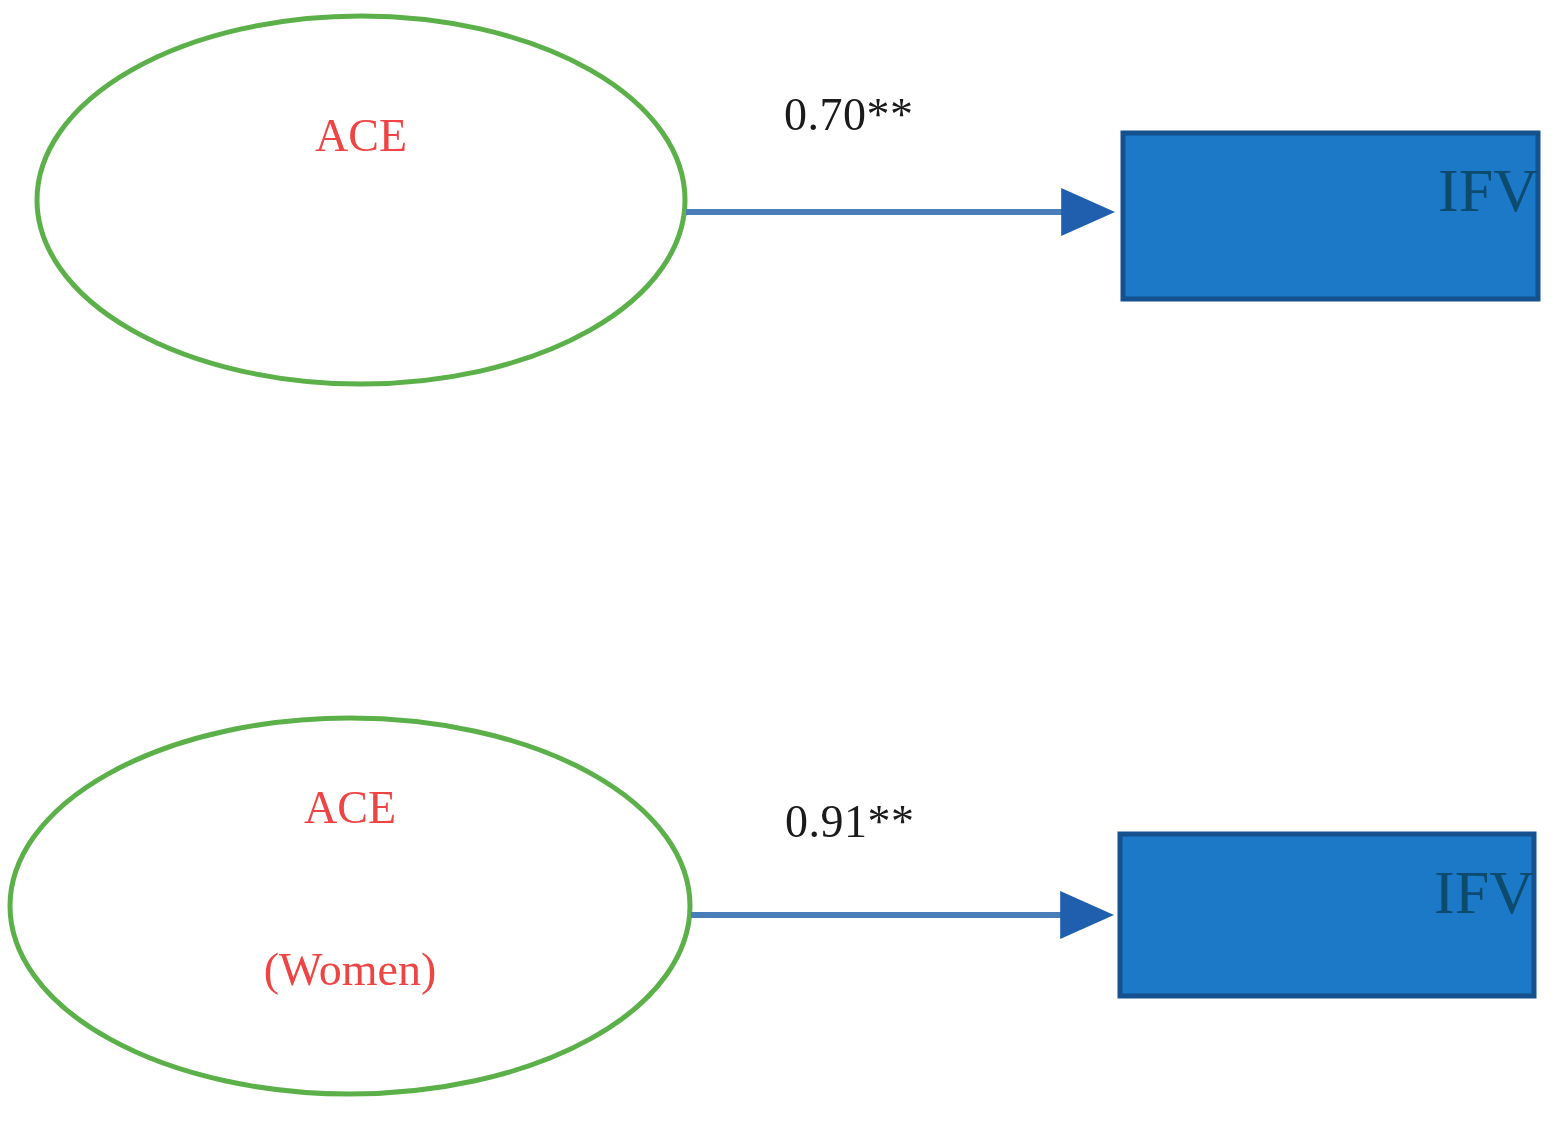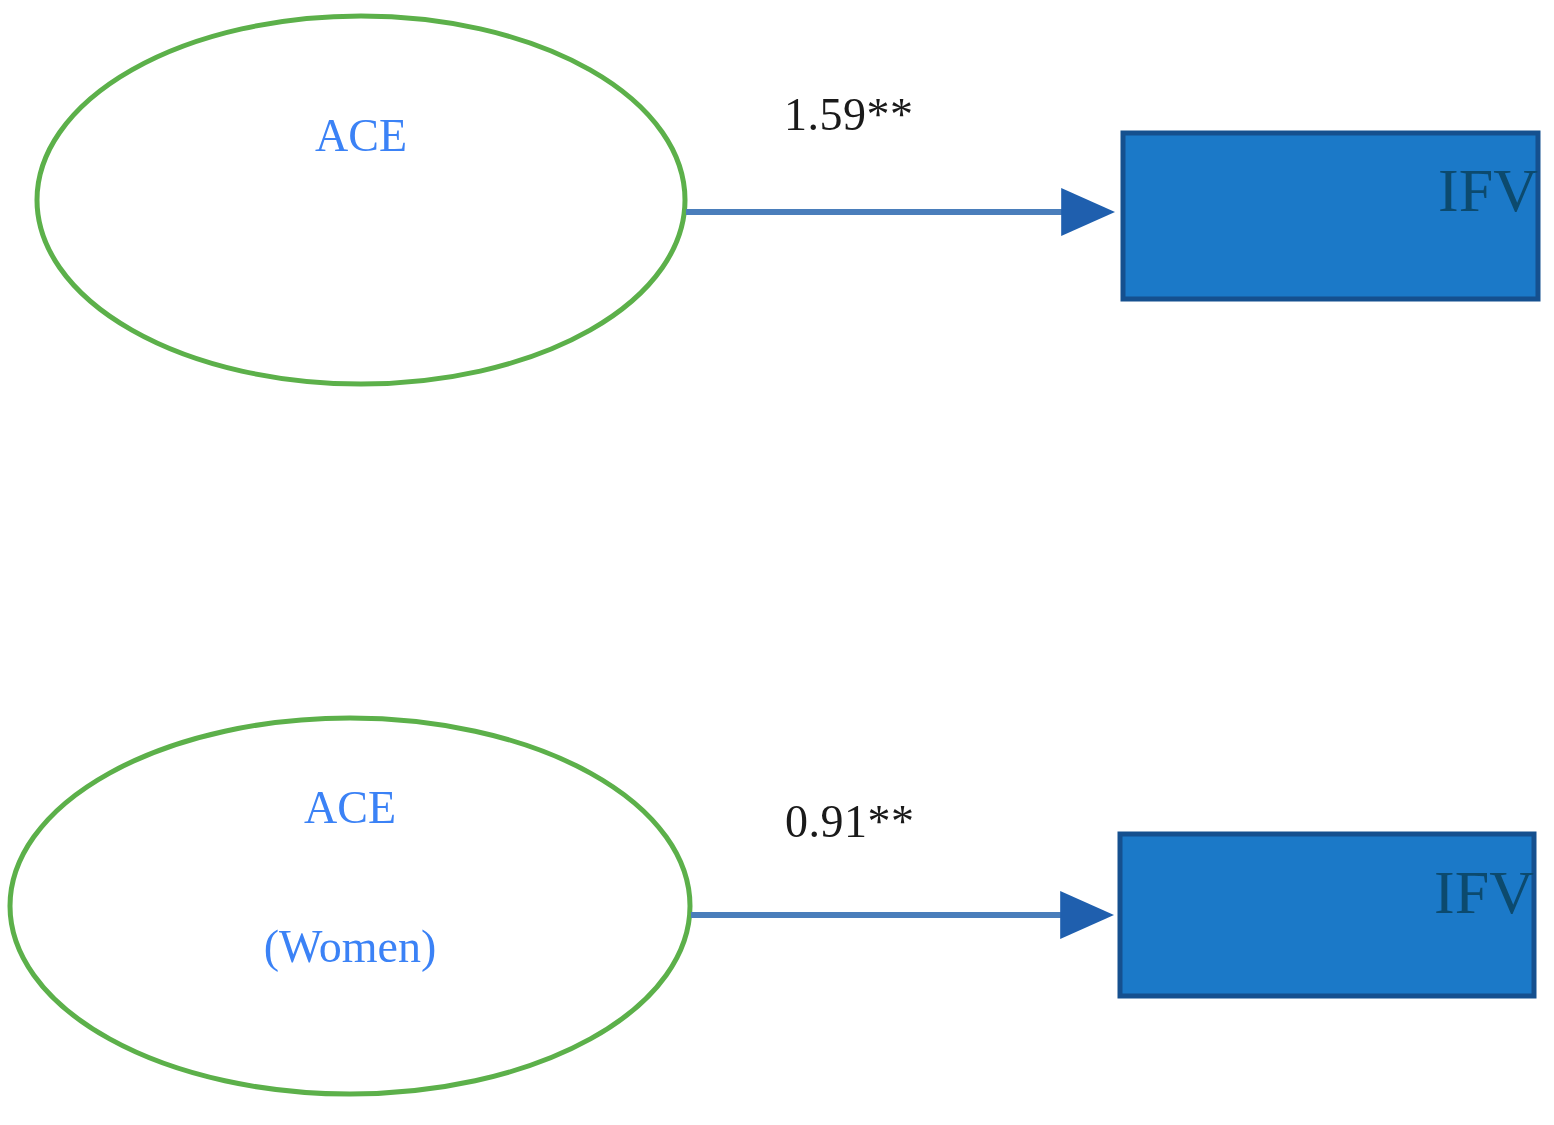--- a/index.html
+++ b/index.html
@@ -21,21 +21,21 @@
   #diagram-svg {
     position: absolute;
     left: 0;
     top: 0;
     width: 1554px;
     height: 1125px;
   }
   .node-label {
     position: absolute;
     text-align: center;
-    color: #3b82f6;
+    color: #ef4444;
     font-family: "Liberation Serif", "DejaVu Serif", serif;
     line-height: 1.05;
     white-space: nowrap;
     pointer-events: none;
   }
   .ellipse-text {
     font-size: 46px;
   }
   .box-text {
     font-size: 62px;
@@ -60,21 +60,21 @@
   #ellipse-men-text .line2 {
     margin-top: 72px;
   }
   
   #ellipse-women-text {
     left: 10px;
     top: 784px;
     width: 680px;
   }
   #ellipse-women-text .line2 {
-    margin-top: 91px;
+    margin-top: 114px;
     text-align: center;
   }
   
   #box-men-text {
     left: 1123px;
     top: 158px;
     width: 415px;
   }
   #box-women-text {
     left: 1120px;
@@ -116,21 +116,21 @@
 
     <line x1="691" y1="915" x2="1062" y2="915" stroke="#4a7ebb" stroke-width="6" marker-end="url(#arrowhead-women)"></line>
 
     <rect x="1120" y="834" width="414" height="162" fill="#1b79c8" stroke="#15508f" stroke-width="5"></rect>
   </svg>
 
   <div class="node-label ellipse-text" id="ellipse-men-text">
     <div class="line1">ACE</div>
   </div>
 
-  <div class="path-coef" id="coef-men">1.59**</div>
+  <div class="path-coef" id="coef-men">0.70**</div>
 
   <div class="node-label box-text" id="box-men-text">IFV</div>
 
   <div class="node-label ellipse-text" id="ellipse-women-text">
     <div class="line1">ACE</div>
     <div class="line2">(Women)</div>
   </div>
 
   <div class="path-coef" id="coef-women">0.91**</div>
 

